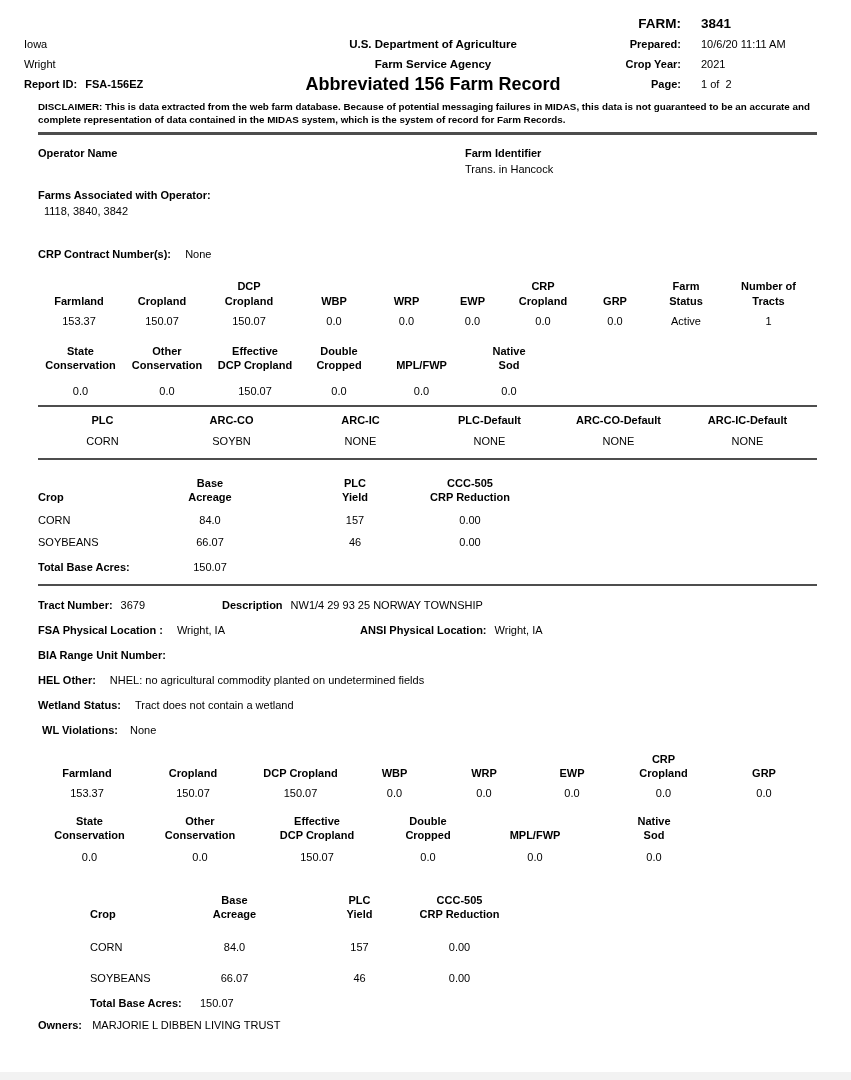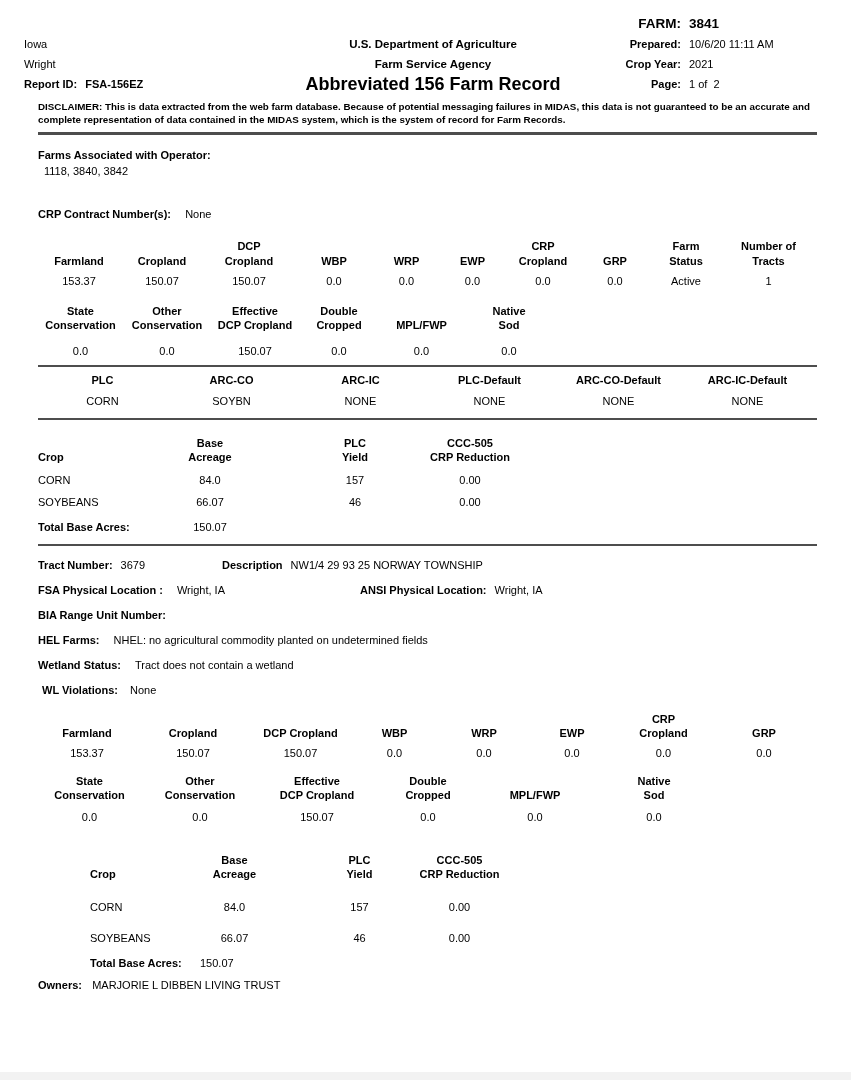--- a/index.html
+++ b/index.html
@@ -16,21 +16,21 @@
   }
   .b { font-weight: bold; }
 
   
   .hdr-grid { display: grid; grid-template-columns: 300px 1fr 285px; padding-top: 12px; }
   .hdr-left { padding-left: 24px; }
   .hdr-center { text-align: center; }
   .hdr-right { padding-right: 26px; }
   .h-row { height: 20px; display: flex; align-items: center; }
   .hdr-center .h-row { justify-content: center; }
-  .r-line { display: grid; grid-template-columns: 115px auto; column-gap: 8px; height: 20px; align-items: center; }
+  .r-line { display: grid; grid-template-columns: 115px auto; column-gap: 20px; height: 20px; align-items: center; }
   .r-label { text-align: right; font-weight: bold; }
   .r-val { text-align: left; white-space: pre; }
   .farm-line { height: 22px; font-size: 13.5px; }
   .title-txt { font-size: 18px; font-weight: bold; }
   .org-txt { font-weight: bold; font-size: 11.5px; }
 
   .disclaimer {
     margin: 6px 36px 0 38px;
     font-weight: bold;
     font-size: 9.8px;
@@ -114,20 +114,27 @@
       <div class="r-line">
         <span class="r-label">Page:</span>
         <span class="r-val">1 of  2</span>
       </div>
     </div>
   </div>
 
   <div class="disclaimer">DISCLAIMER:  This is data extracted from the web farm database.  Because of potential messaging failures in MIDAS, this data is not guaranteed to be an accurate and complete representation of data contained in the MIDAS system, which is the system of record for Farm Records.</div>
   <div class="hrule thick"></div>
 
+  <div class="op-row">
+    <div class="op-name b">Operator Name</div>
+    <div>
+      <div class="b">Farm Identifier</div>
+      <div class="farm-id-val">Trans. in Hancock</div>
+    </div>
+  </div>
 
   <div class="line b" style="margin-top:14px;">Farms Associated with Operator:</div>
   <div class="val-line">1118, 3840, 3842</div>
 
 
   <div class="line" style="margin-top:31px;">
     <span class="b">CRP Contract Number(s):</span>
     <span class="gap8"></span>
     <span>None</span>
   </div>
@@ -247,21 +254,21 @@
     <span class="b">FSA Physical Location :</span>
     <span style="display:inline-block;width:14px;"></span>
     <span>Wright, IA</span>
     <span style="display:inline-block;width:135px;"></span>
     <span class="b">ANSI Physical Location:</span>
     <span class="gap8"></span>
     <span>Wright, IA</span>
   </div>
   <div class="t-line b">BIA Range Unit Number:</div>
   <div class="t-line">
-    <span class="b">HEL Farms:</span>
+    <span class="b">HEL Other:</span>
     <span style="display:inline-block;width:14px;"></span>
     <span>NHEL: no agricultural commodity planted on undetermined fields</span>
   </div>
   <div class="t-line">
     <span class="b">Wetland Status:</span>
     <span style="display:inline-block;width:14px;"></span>
     <span>Tract does not contain a wetland</span>
   </div>
   <div class="t-line" style="margin-left:42px;">
     <span class="b">WL Violations:</span>

